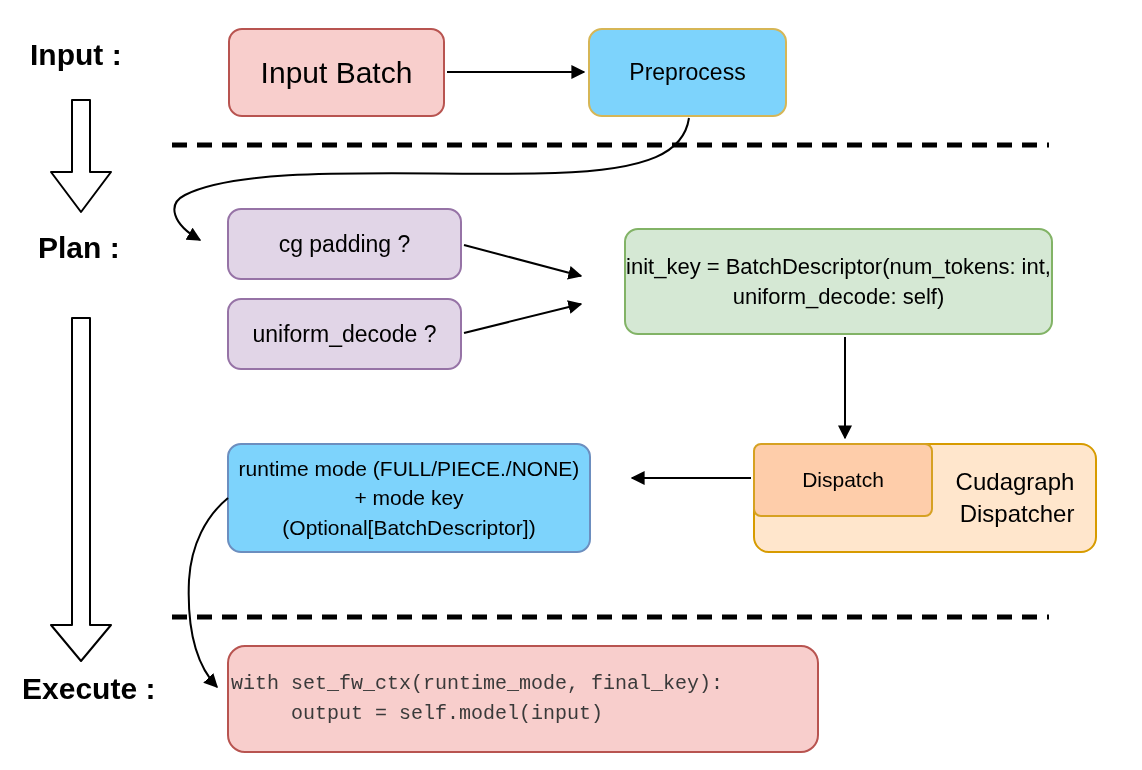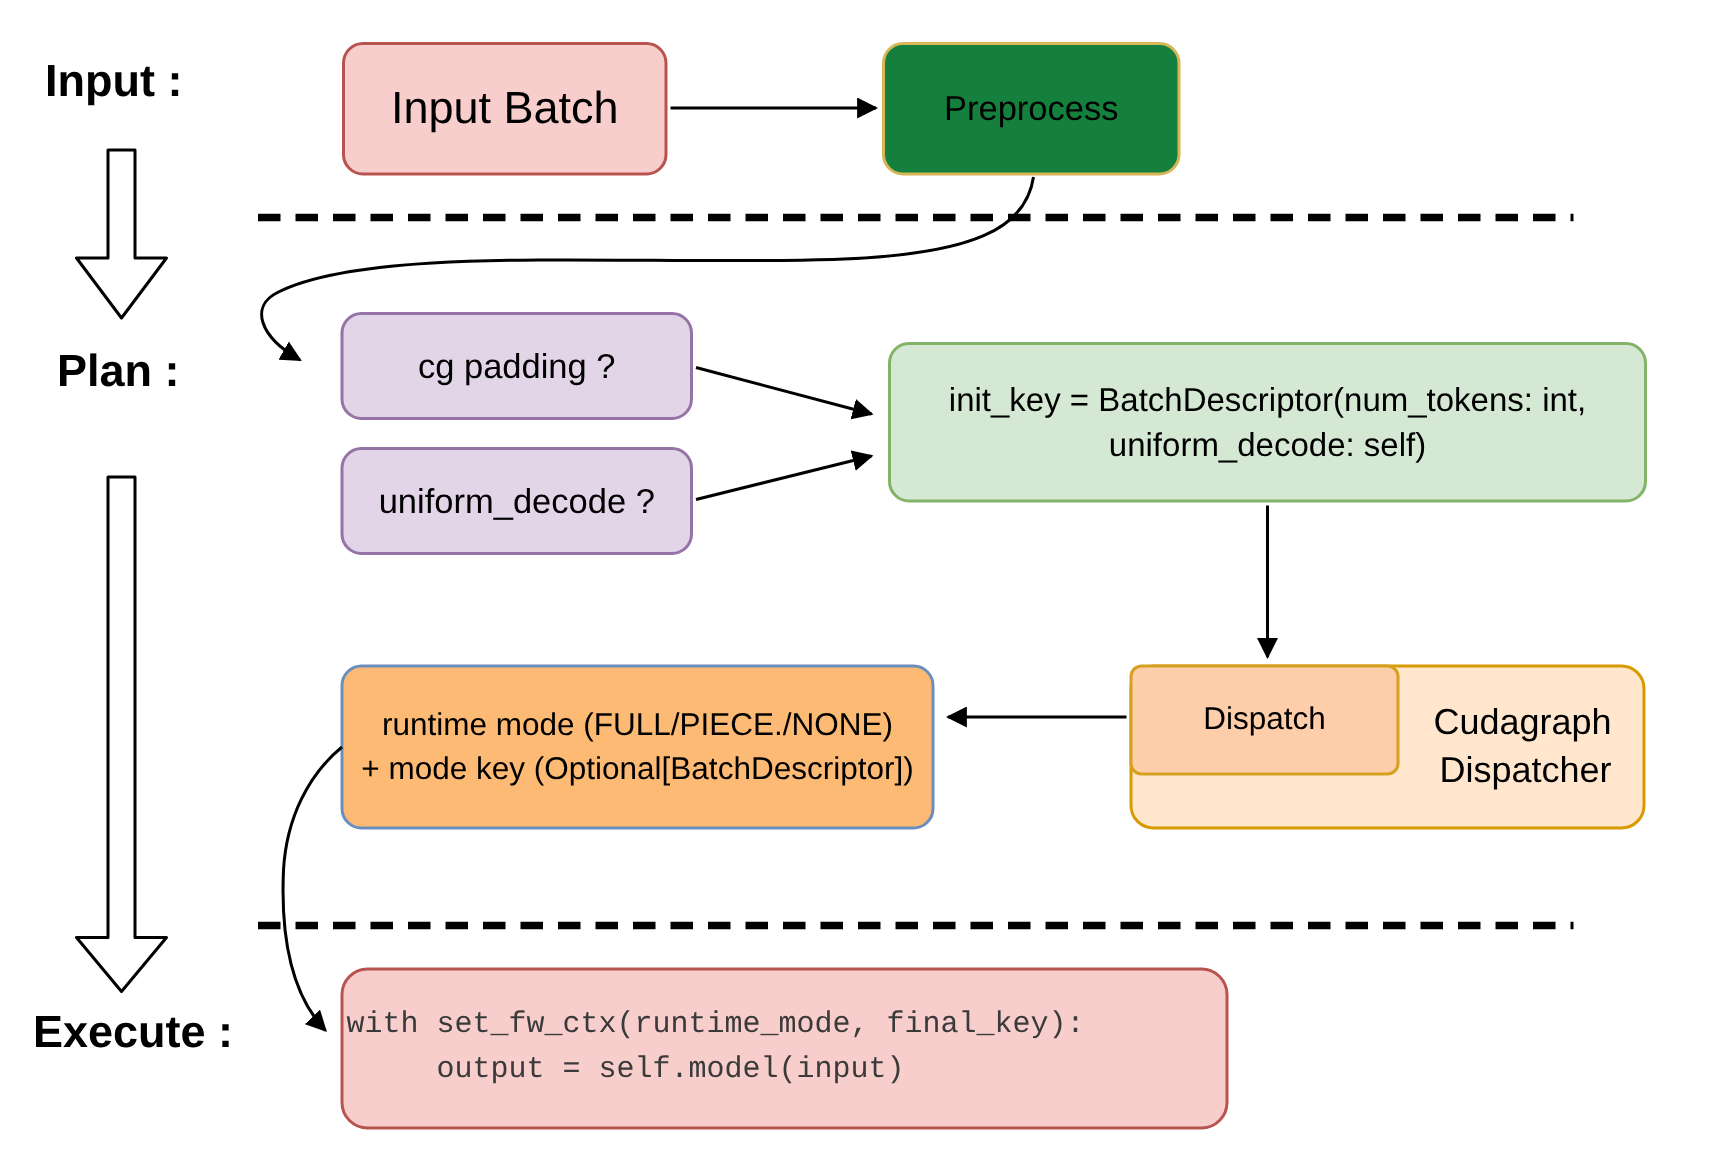--- a/index.html
+++ b/index.html
@@ -9,32 +9,32 @@
   }
   .phase-label{
     position:absolute;font-weight:bold;font-size:30px;color:#000;white-space:nowrap;
   }
   .node{
     position:absolute;box-sizing:border-box;border:2px solid;border-radius:14px;
     display:flex;align-items:center;justify-content:center;text-align:center;
   }
   .node .lbl{width:100%;}
   .n-input-batch{left:228px;top:28px;width:217px;height:89px;background:#F8CECC;border-color:#B85450;font-size:30px;}
-  .n-preprocess{left:588px;top:28px;width:199px;height:89px;background:#15803d;border-color:#D6B656;font-size:23px;}
+  .n-preprocess{left:588px;top:28px;width:199px;height:89px;background:#7dd3fc;border-color:#D6B656;font-size:23px;}
   .n-cg-padding{left:227px;top:208px;width:235px;height:72px;background:#E1D5E7;border-color:#9673A6;font-size:23px;}
   .n-uniform-decode{left:227px;top:298px;width:235px;height:72px;background:#E1D5E7;border-color:#9673A6;font-size:23px;}
-  .n-init-key{left:592px;top:228px;width:506px;height:107px;background:#D5E8D4;border-color:#82B366;font-size:22px;line-height:1.35;}
+  .n-init-key{left:624px;top:228px;width:429px;height:107px;background:#D5E8D4;border-color:#82B366;font-size:22px;line-height:1.35;}
   .n-cudagraph{left:753px;top:443px;width:344px;height:110px;background:#FFE6CC;border-color:#D79B00;border-radius:16px;}
   .n-dispatch{left:753px;top:443px;width:180px;height:74px;background:#FECDAA;border-color:#D6A122;font-size:21px;border-radius:8px;}
   .cudagraph-label{
     position:absolute;left:933px;top:443px;width:164px;height:110px;
     display:flex;align-items:center;justify-content:center;text-align:right;
     font-size:24px;line-height:1.35;
   }
-  .n-runtime{left:227px;top:443px;width:396px;height:110px;background:#fdba74;border-color:#6C8EBF;font-size:21px;line-height:1.4;}
+  .n-runtime{left:227px;top:443px;width:364px;height:110px;background:#7dd3fc;border-color:#6C8EBF;font-size:21px;line-height:1.4;}
   .n-execute-code{left:227px;top:645px;width:592px;height:108px;background:#F8CECC;border-color:#B85450;border-radius:18px;}
   .code-text{
     position:absolute;left:231px;top:669px;width:585px;
     font-family:"Liberation Mono", monospace;font-size:20px;line-height:30px;
     color:#3a3a3a;white-space:pre;text-align:left;
   }
   svg.overlay{position:absolute;left:0;top:0;pointer-events:none;}
 </style>
 </head>
 <body>

